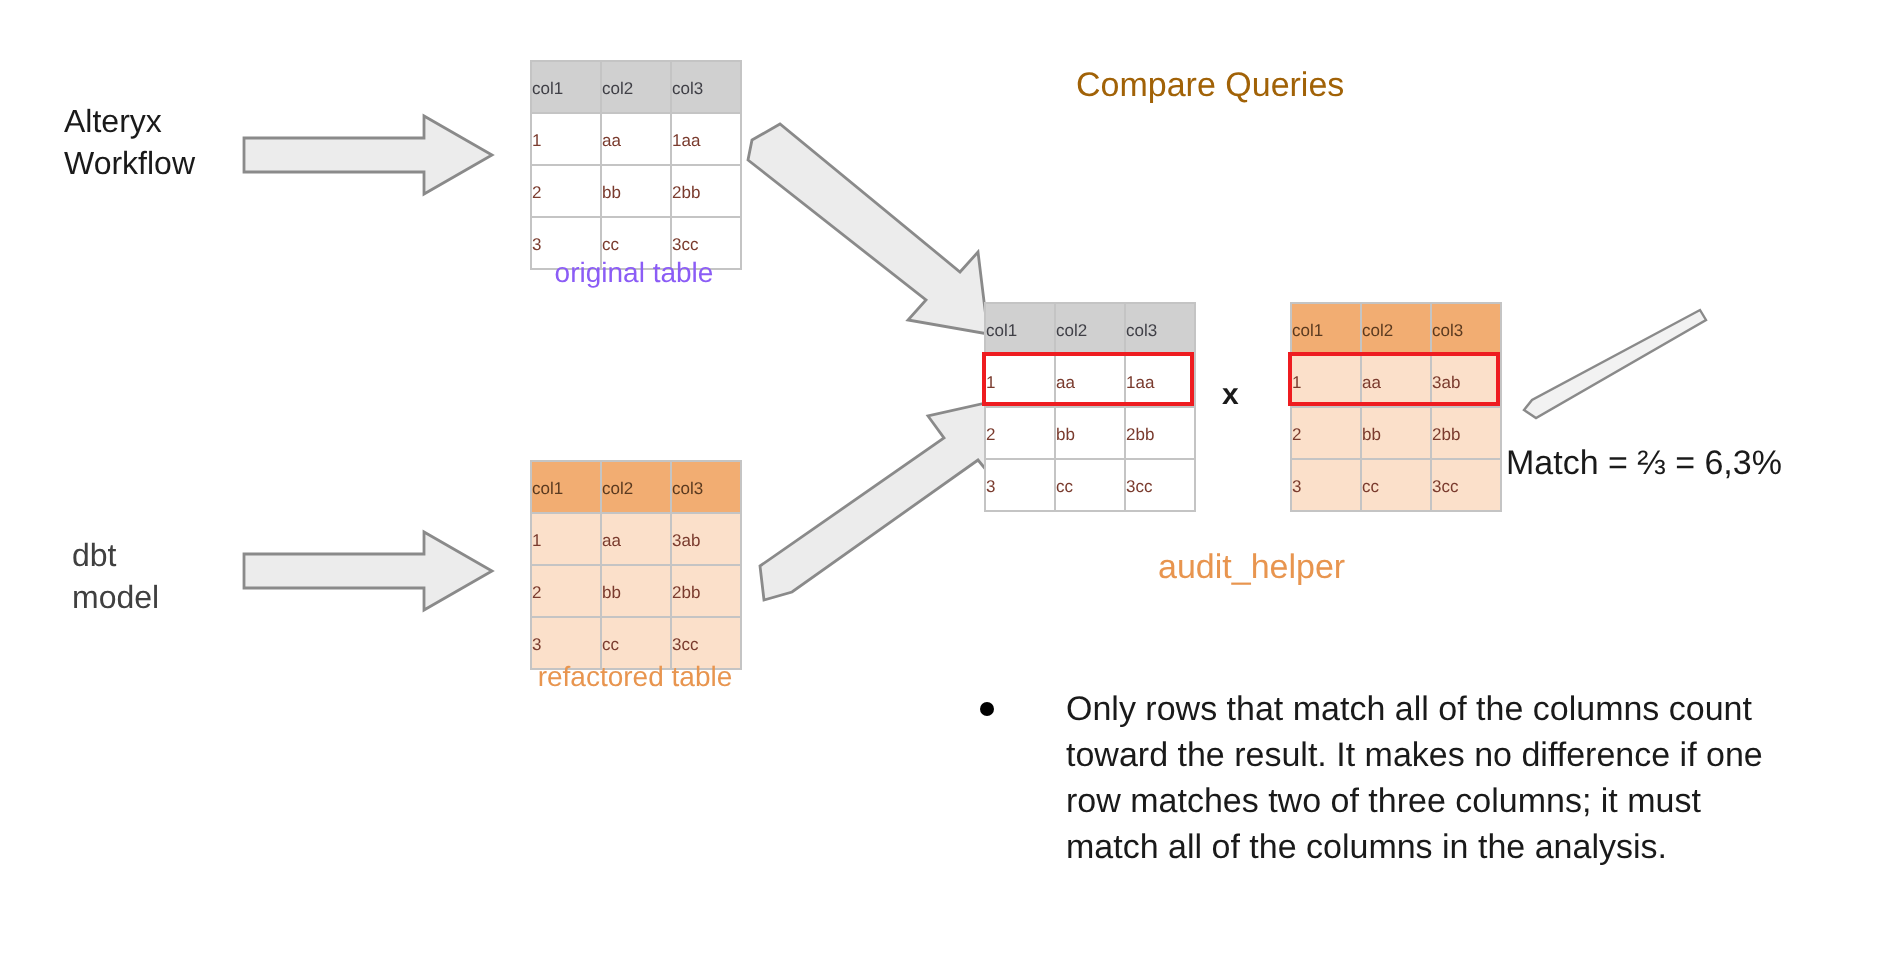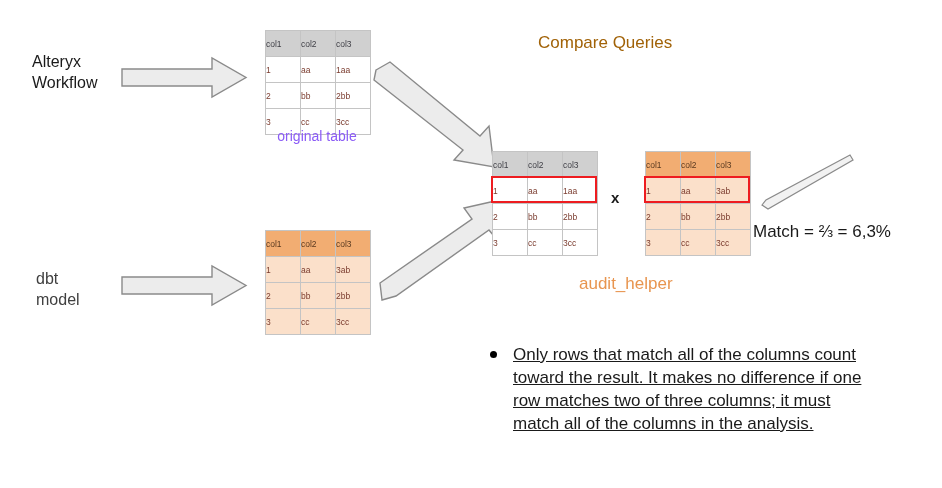--- a/index.html
+++ b/index.html
@@ -178,20 +178,21 @@
         <td>2bb</td>
       </tr>
       <tr>
         <td>3</td>
         <td>cc</td>
         <td>3cc</td>
       </tr>
     </tbody>
       </table>
   </div>
+  <div class="abs caption-orange" style="left:260px; top:330px; width:115px;">refactored table</div>
 
   <div class="abs" style="left:372px; top:62px;">
     <svg width="140" height="110" viewBox="0 0 140 110">
       <polygon points="4,8 18,0 108,74 117,64 122,105 82,98 91,88 2,18" fill="#ececec" stroke="#8a8a8a" stroke-width="1.4"></polygon>
     </svg>
   </div>
 
   <div class="abs" style="left:380px; top:195px;">
     <svg width="130" height="110" viewBox="0 0 130 110">
       <polygon points="2,105 0,88 92,24 84,13 124,4 118,46 109,35 16,101" fill="#ececec" stroke="#8a8a8a" stroke-width="1.4"></polygon>
@@ -264,16 +265,16 @@
   <div class="abs" style="left:762px; top:155px;">
     <svg width="92" height="56" viewBox="0 0 92 56">
       <polygon points="0,50 4,45 88,0 91,5 6,54" fill="#f2f2f2" stroke="#8a8a8a" stroke-width="1.2"></polygon>
     </svg>
   </div>
 
   <div class="abs match-text" style="left:753px; top:222px;">Match = ⅔ = 6,3%</div>
 
   <div class="abs" style="left:490px; top:343px; display:flex; width:400px;">
     <div class="bullet-dot" style="margin-top:8px; flex:0 0 auto;"></div>
-    <div class="big-text" style="margin-left:16px; width:360px;text-decoration:underline;">Only rows that match all of the columns count toward the result. It makes no difference if one row matches two of three columns; it must match all of the columns in the analysis.</div>
+    <div class="big-text" style="margin-left:36px; width:360px;">Only rows that match all of the columns count toward the result. It makes no difference if one row matches two of three columns; it must match all of the columns in the analysis.</div>
   </div>
 
 </div>
 
 </body></html>

